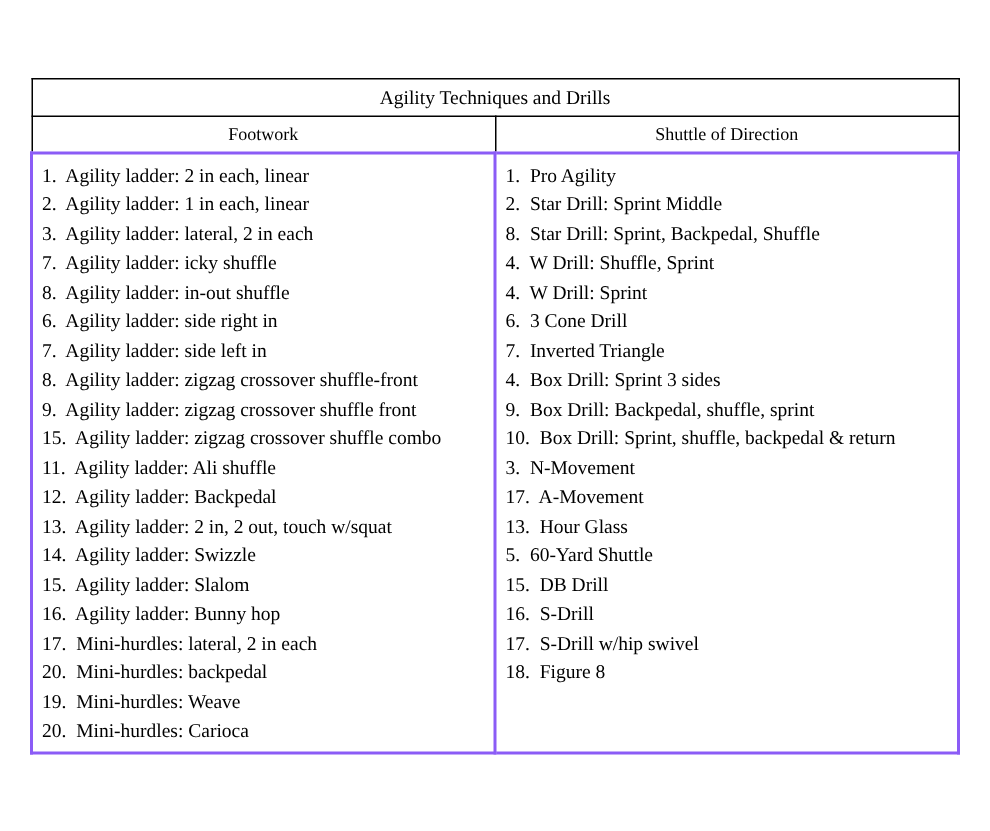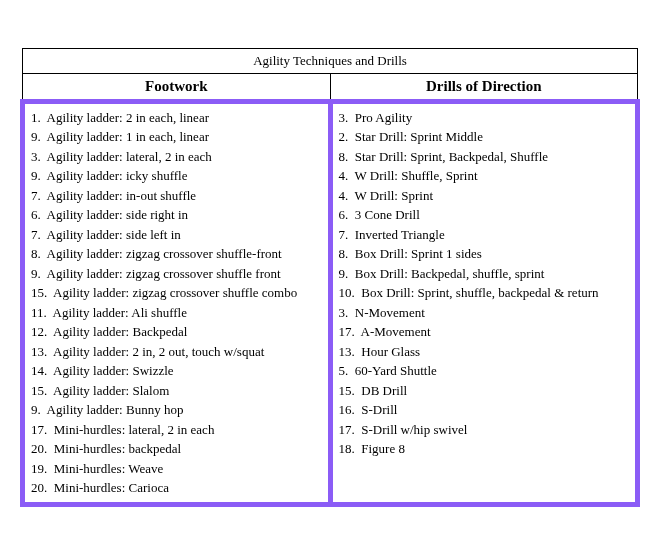--- a/index.html
+++ b/index.html
@@ -36,25 +36,25 @@
     .title-row td {
       text-align: center;
       border: 1px solid #000;
       padding: 4px 6px;
       font-size: 13px;
     }
     .header-row td {
       text-align: center;
       border: 1px solid #000;
       padding: 4px 6px;
-      font-weight: bold;
-      font-size: 15px;
+      font-weight: normal;
+      font-size: 12px;
     }
     .content-row td {
-      border: 5px solid #8b5cf6;
+      border: 2px solid #8b5cf6;
       padding: 4px 6px;
       vertical-align: top;
       font-size: 13px;
       line-height: 1.5;
     }
     .col-left {
       width: 50%;
     }
     .col-right {
       width: 50%;
@@ -69,54 +69,54 @@
 
 <div class="page-container">
   <div class="table-wrapper">
     <table>
       <tbody>
           <tr class="title-row">
         <td colspan="2">Agility Techniques and Drills</td>
       </tr>
       <tr class="header-row">
         <td class="col-left">Footwork</td>
-        <td class="col-right">Drills of Direction</td>
+        <td class="col-right">Shuttle of Direction</td>
       </tr>
       <tr class="content-row">
         <td class="col-left" id="left-col">
               <span class="item-line">1.  Agility ladder: 2 in each, linear</span>
-              <span class="item-line">9.  Agility ladder: 1 in each, linear</span>
+              <span class="item-line">2.  Agility ladder: 1 in each, linear</span>
               <span class="item-line">3.  Agility ladder: lateral, 2 in each</span>
-              <span class="item-line">9.  Agility ladder: icky shuffle</span>
-              <span class="item-line">7.  Agility ladder: in-out shuffle</span>
+              <span class="item-line">7.  Agility ladder: icky shuffle</span>
+              <span class="item-line">8.  Agility ladder: in-out shuffle</span>
               <span class="item-line">6.  Agility ladder: side right in</span>
               <span class="item-line">7.  Agility ladder: side left in</span>
               <span class="item-line">8.  Agility ladder: zigzag crossover shuffle-front</span>
               <span class="item-line">9.  Agility ladder: zigzag crossover shuffle front</span>
               <span class="item-line">15.  Agility ladder: zigzag crossover shuffle combo</span>
               <span class="item-line">11.  Agility ladder: Ali shuffle</span>
               <span class="item-line">12.  Agility ladder: Backpedal</span>
               <span class="item-line">13.  Agility ladder: 2 in, 2 out, touch w/squat</span>
               <span class="item-line">14.  Agility ladder: Swizzle</span>
               <span class="item-line">15.  Agility ladder: Slalom</span>
-              <span class="item-line">9.  Agility ladder: Bunny hop</span>
+              <span class="item-line">16.  Agility ladder: Bunny hop</span>
               <span class="item-line">17.  Mini-hurdles: lateral, 2 in each</span>
               <span class="item-line">20.  Mini-hurdles: backpedal</span>
               <span class="item-line">19.  Mini-hurdles: Weave</span>
               <span class="item-line">20.  Mini-hurdles: Carioca</span>
             </td>
         <td class="col-right" id="right-col">
-              <span class="item-line">3.  Pro Agility</span>
+              <span class="item-line">1.  Pro Agility</span>
               <span class="item-line">2.  Star Drill: Sprint Middle</span>
               <span class="item-line">8.  Star Drill: Sprint, Backpedal, Shuffle</span>
               <span class="item-line">4.  W Drill: Shuffle, Sprint</span>
               <span class="item-line">4.  W Drill: Sprint</span>
               <span class="item-line">6.  3 Cone Drill</span>
               <span class="item-line">7.  Inverted Triangle</span>
-              <span class="item-line">8.  Box Drill: Sprint 1 sides</span>
+              <span class="item-line">4.  Box Drill: Sprint 3 sides</span>
               <span class="item-line">9.  Box Drill: Backpedal, shuffle, sprint</span>
               <span class="item-line">10.  Box Drill: Sprint, shuffle, backpedal &amp; return</span>
               <span class="item-line">3.  N-Movement</span>
               <span class="item-line">17.  A-Movement</span>
               <span class="item-line">13.  Hour Glass</span>
               <span class="item-line">5.  60-Yard Shuttle</span>
               <span class="item-line">15.  DB Drill</span>
               <span class="item-line">16.  S-Drill</span>
               <span class="item-line">17.  S-Drill w/hip swivel</span>
               <span class="item-line">18.  Figure 8</span>

